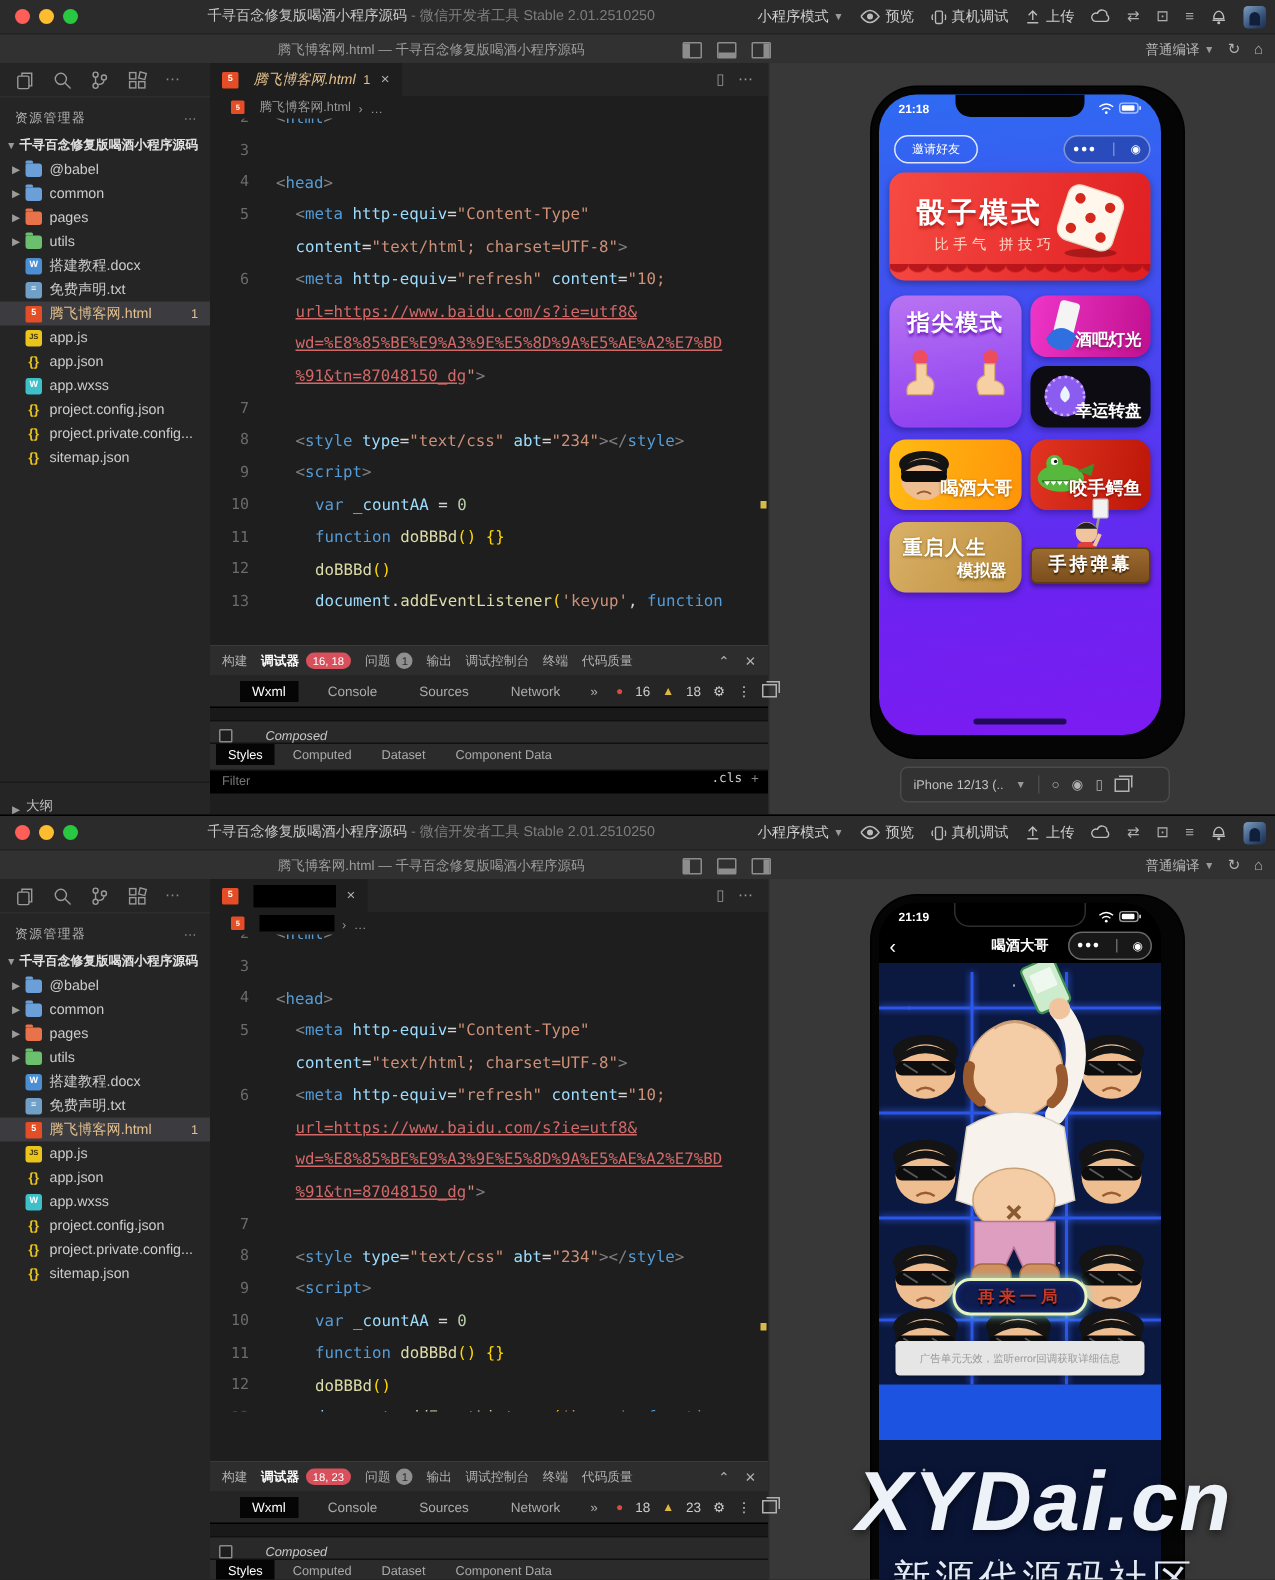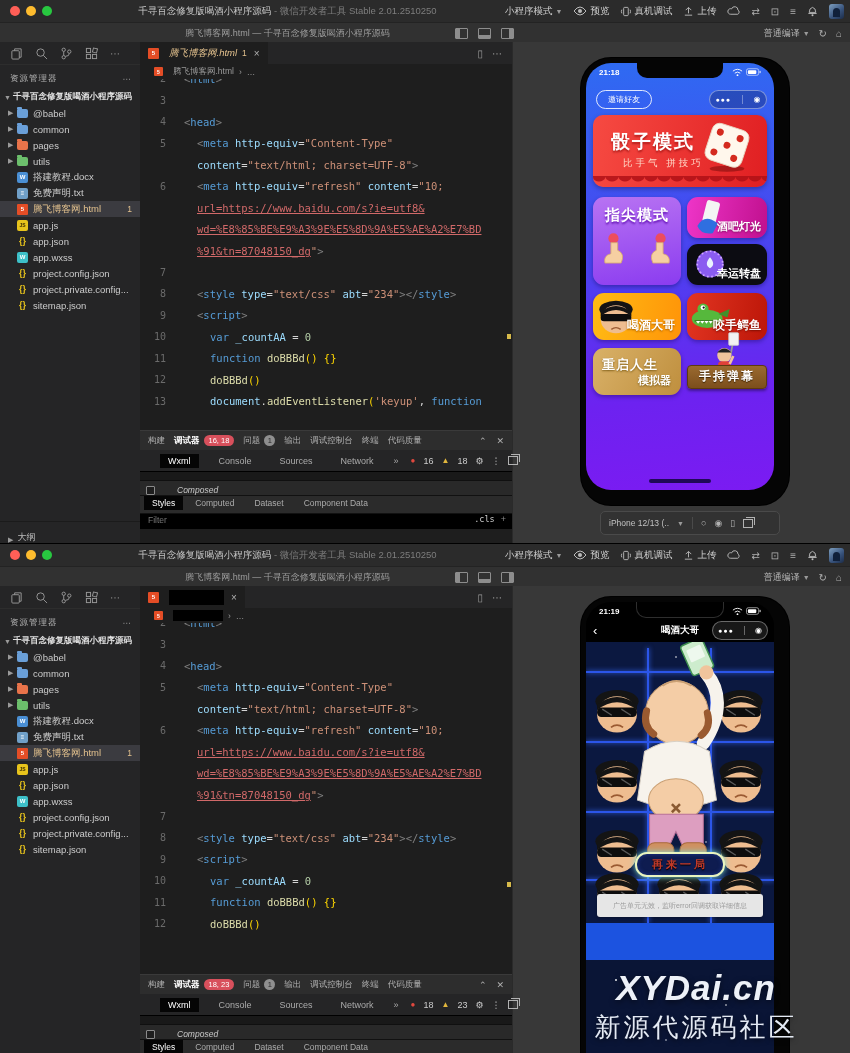--- a/index.html
+++ b/index.html
@@ -195,21 +195,21 @@
     border:2px solid #e9f5c0;border-radius:12px;box-shadow:0 0 6px #7fe0d8, inset 0 0 4px #203a90;z-index:5;
     display:flex;align-items:center;justify-content:center;font-size:11px;font-weight:bold;color:#c23a28;letter-spacing:3px;text-shadow:0 1px 1px #000;}
   .ad-toast{position:absolute;left:11px;right:11px;top:252px;height:23px;background:#e6e6e6;border-radius:3px;z-index:6;
     display:flex;align-items:center;justify-content:center;font-size:7px;color:#9a9a9a;box-shadow:0 1px 3px rgba(0,0,0,.3);}
   .blueband{position:absolute;left:0;right:0;top:281px;height:37px;background:#1c53e0;z-index:2;}
   .navyfoot{position:absolute;left:0;right:0;top:318px;bottom:-20px;background:#0a1536;z-index:2;
     background-image:radial-gradient(circle at 30px 20px,rgba(255,255,255,.7) .7px,transparent 1.2px),
       radial-gradient(circle at 140px 45px,rgba(255,255,255,.6) .6px,transparent 1px),
       radial-gradient(circle at 80px 80px,rgba(255,255,255,.5) .6px,transparent 1px);}
   .watermark{position:absolute;left:566px;top:424px;width:260px;text-align:center;z-index:9;color:#edf1f8;}
-  .wm1{font-size:35px;font-weight:bold;font-style:italic;letter-spacing:1px;text-shadow:0 2px 6px rgba(0,0,0,.55);}
+  .wm1{font-size:56px;font-weight:bold;font-style:italic;letter-spacing:1px;text-shadow:0 2px 6px rgba(0,0,0,.55);}
   .wm2{font-size:26px;margin-top:2px;letter-spacing:3px;color:#e4eaf4;text-shadow:0 2px 5px rgba(0,0,0,.55);}
 </style>
 </head>
 <body>
 
 <section class="window" id="win1">
   <div class="titlebar">
     <span class="tl r"></span>
     <span class="tl y"></span>
     <span class="tl g"></span>

